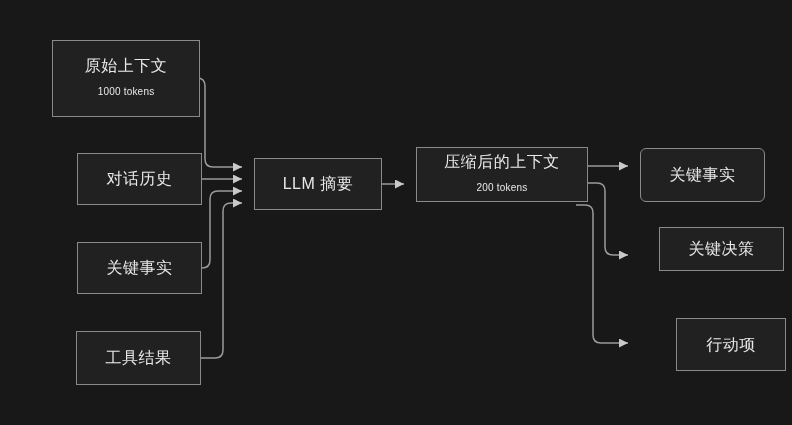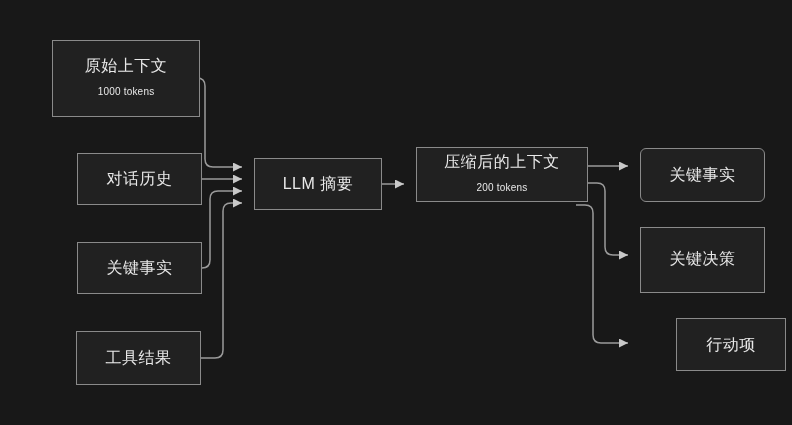--- a/index.html
+++ b/index.html
@@ -47,21 +47,21 @@
   }
   .node .sub { font-size: 10px; letter-spacing: 0.2px; }
   
   #node-original-context   { left: 40px;  top: 40px;  width: 148px; height: 77px; }
   #node-chat-history       { left: 65px;  top: 153px; width: 125px; height: 52px; }
   #node-doc-excerpts       { left: 65px;  top: 242px; width: 125px; height: 52px; }
   #node-tool-results       { left: 64px;  top: 331px; width: 125px; height: 54px; }
   #node-llm-summary        { left: 242px; top: 158px; width: 128px; height: 52px; text-align: right; }
   #node-compressed-context { left: 404px; top: 147px; width: 172px; height: 55px; }
   #node-key-facts          { left: 628px; top: 148px; width: 125px; height: 54px; border-radius: 6px; }
-  #node-key-decisions      { left: 628px; top: 227px; width: 125px; height: 66px; font-family: Liberation Mono, monospace; }
+  #node-key-decisions      { left: 647px; top: 227px; width: 125px; height: 44px; }
   #node-action-items       { left: 664px; top: 318px; width: 110px; height: 53px; }
 </style>
 </head>
 <body>
 
 <div class="canvas">
 
   <svg class="edges" viewBox="0 0 792 425" xmlns="http://www.w3.org/2000/svg">
     <defs>
       <marker id="arrow" viewBox="0 0 10 10" refX="10" refY="5" markerWidth="10" markerHeight="9" orient="auto" markerUnits="userSpaceOnUse">

